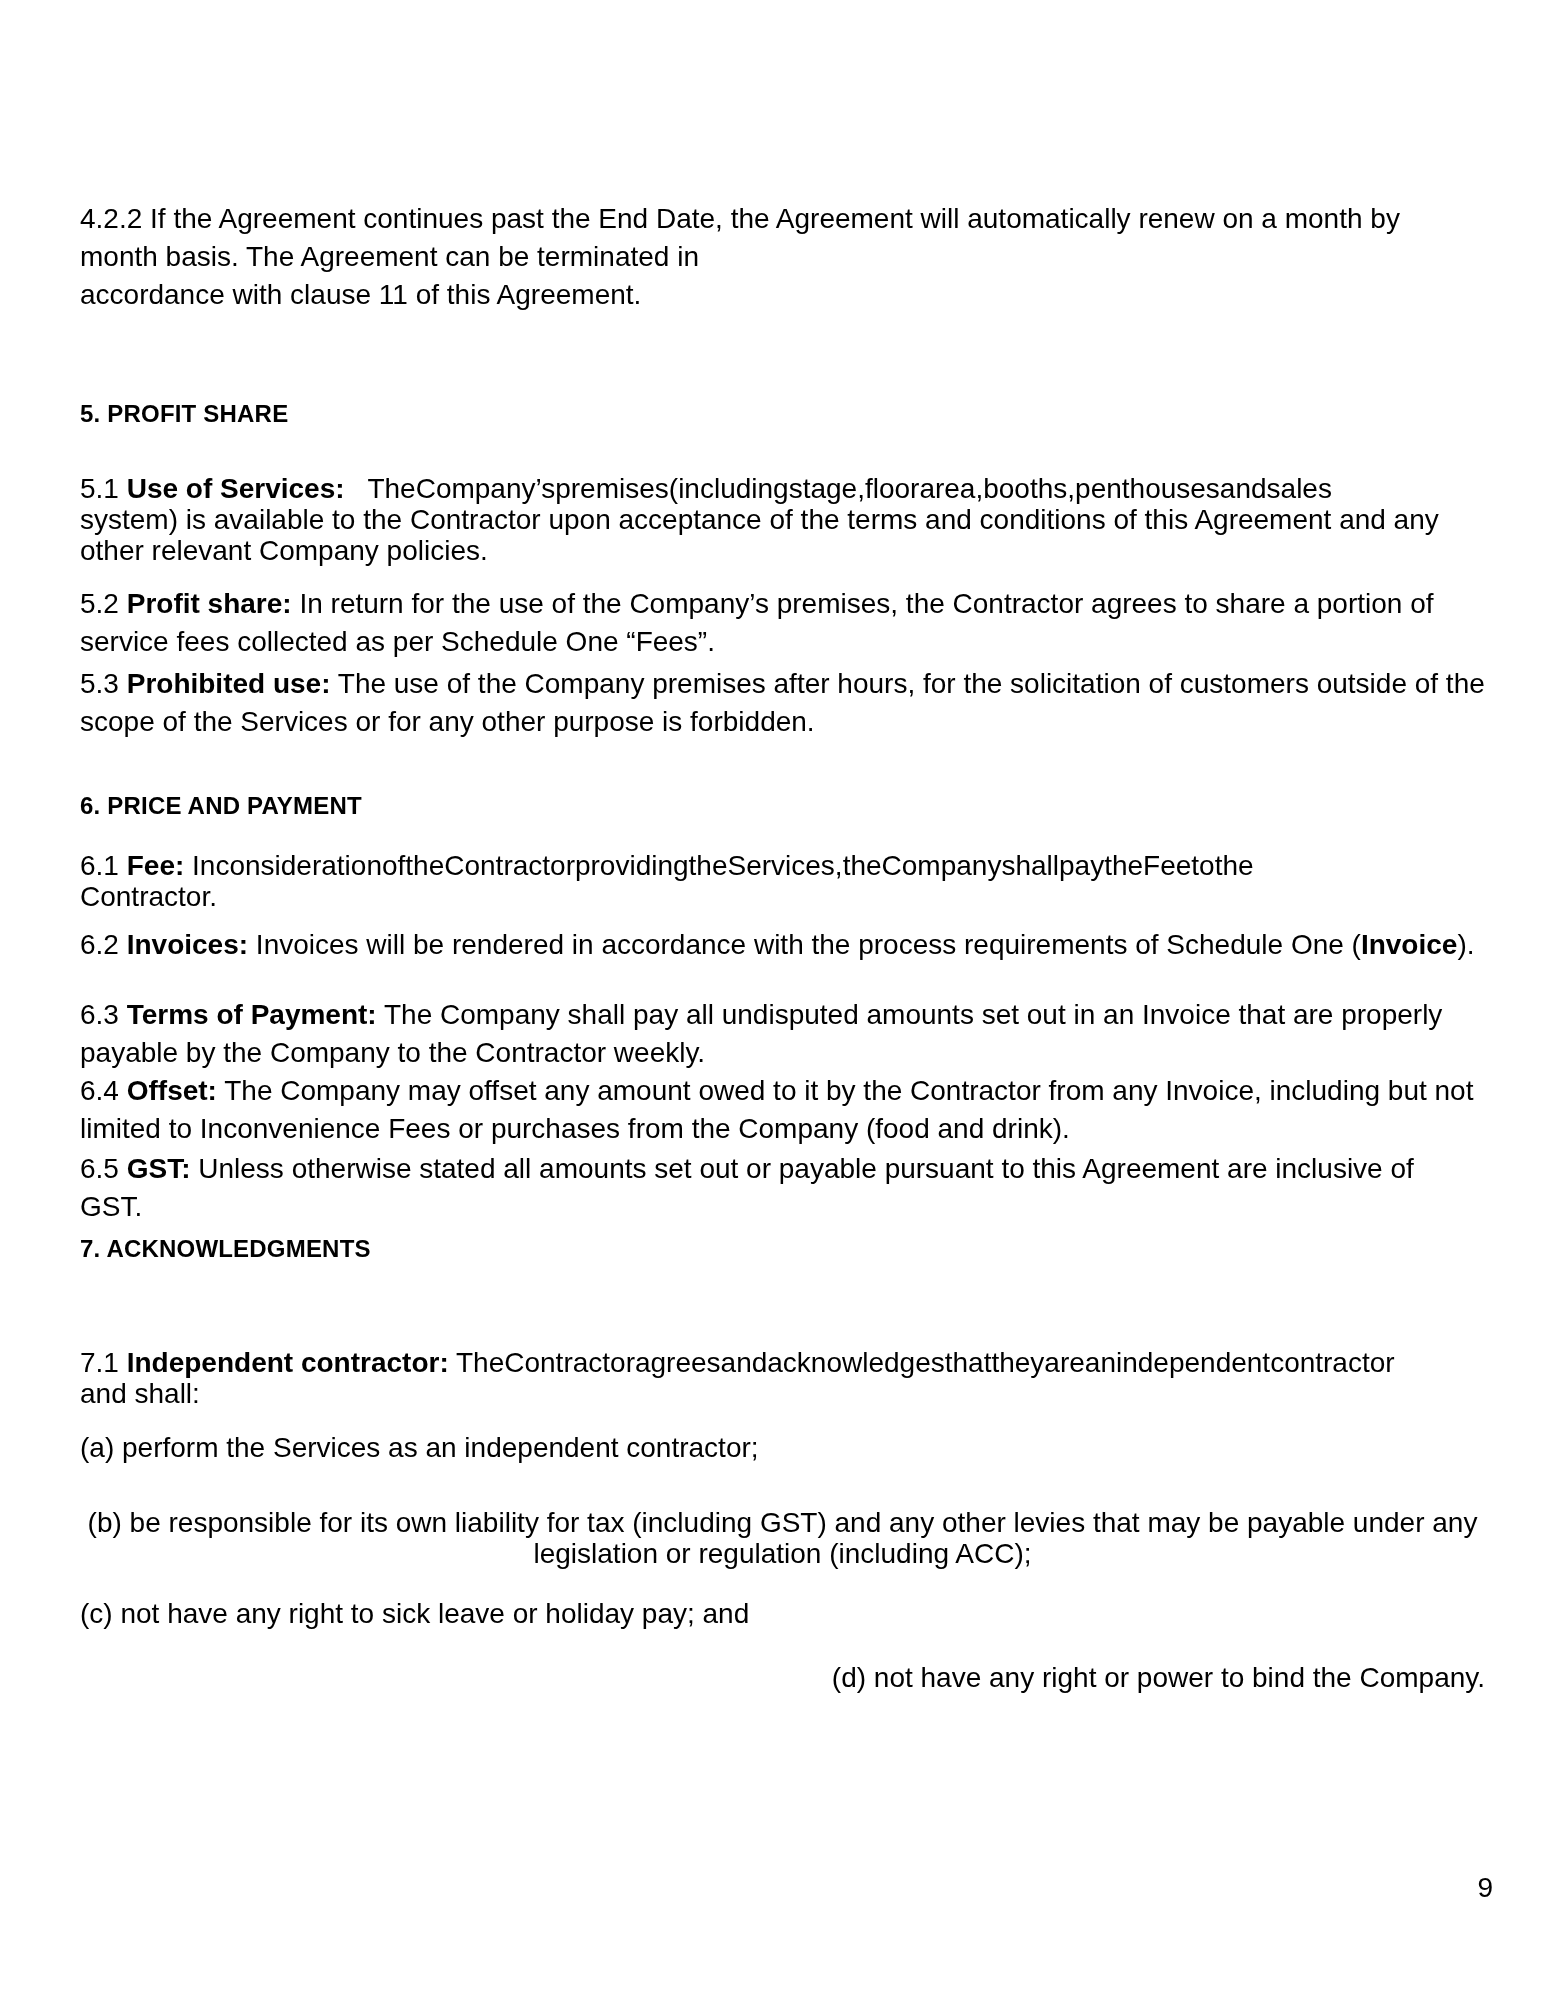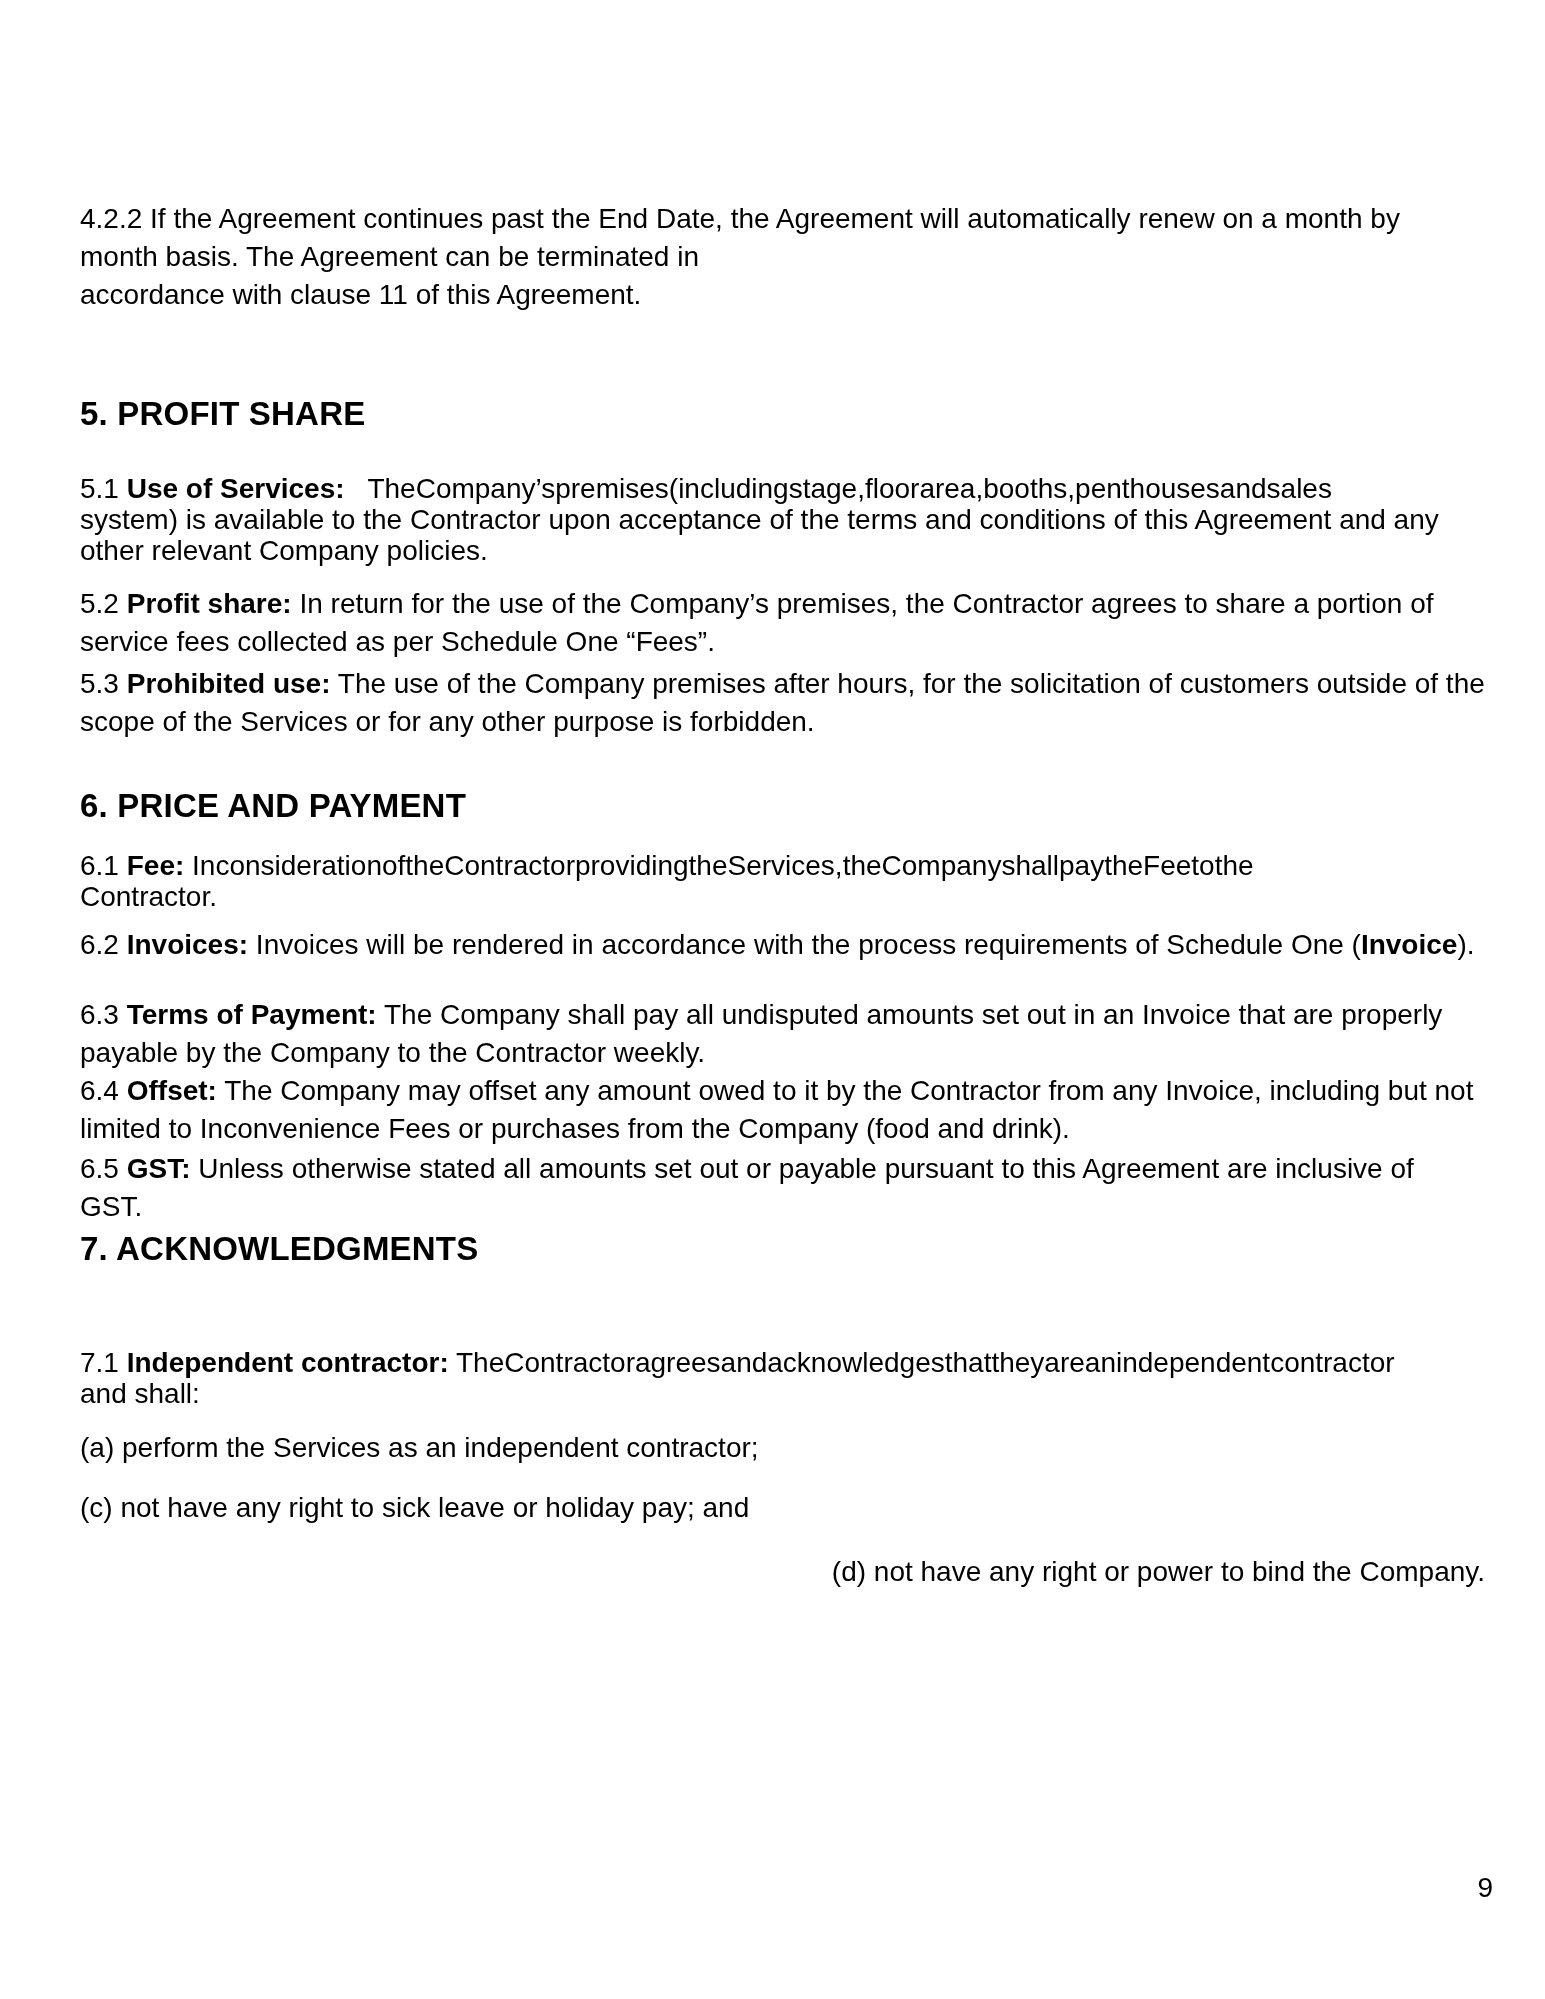--- a/index.html
+++ b/index.html
@@ -15,21 +15,21 @@
     box-sizing:border-box;
     padding:184px 60px 0 80px;
     overflow:hidden;
   }
   p{margin:0;white-space:pre-line;}
   b{font-weight:bold;}
   .lh35{line-height:35px;}
   .lh31{line-height:31px;}
   .lh38{line-height:38px;}
   h2{
-    font-size:33px;
+    font-size:24px;
     line-height:34px;
     margin:0;
     font-weight:bold;
     white-space:pre-line;
     letter-spacing:0.2px;
   }
   #p422{margin-top:16px;}
   #h5{margin-top:83px;}
   #c51{margin-top:42px;}
   #c52{margin-top:19px;}
@@ -92,20 +92,22 @@
   <p id="c65" class="lh38"><span>6.5 </span><b>GST:</b><span> Unless otherwise stated all amounts set out or payable pursuant to this Agreement are inclusive of
 GST.</span></p>
 
   <h2 id="h7">7. ACKNOWLEDGMENTS</h2>
 
   <p id="c71" class="lh31"><span>7.1 </span><b>Independent contractor:</b><span> TheContractoragreesandacknowledgesthattheyareanindependentcontractor
 and shall:</span></p>
 
   <p id="ia" class="lh31">(a) perform the Services as an independent contractor;</p>
 
+  <p id="ib" class="lh31">(b) be responsible for its own liability for tax (including GST) and any other levies that may be payable under any
+legislation or regulation (including ACC);</p>
 
   <p id="ic" class="lh31">(c) not have any right to sick leave or holiday pay; and</p>
 
   <p id="id" class="lh31">(d) not have any right or power to bind the Company.</p>
 
   <div class="page-number">9</div>
 
 </div>
 
 </body></html>

